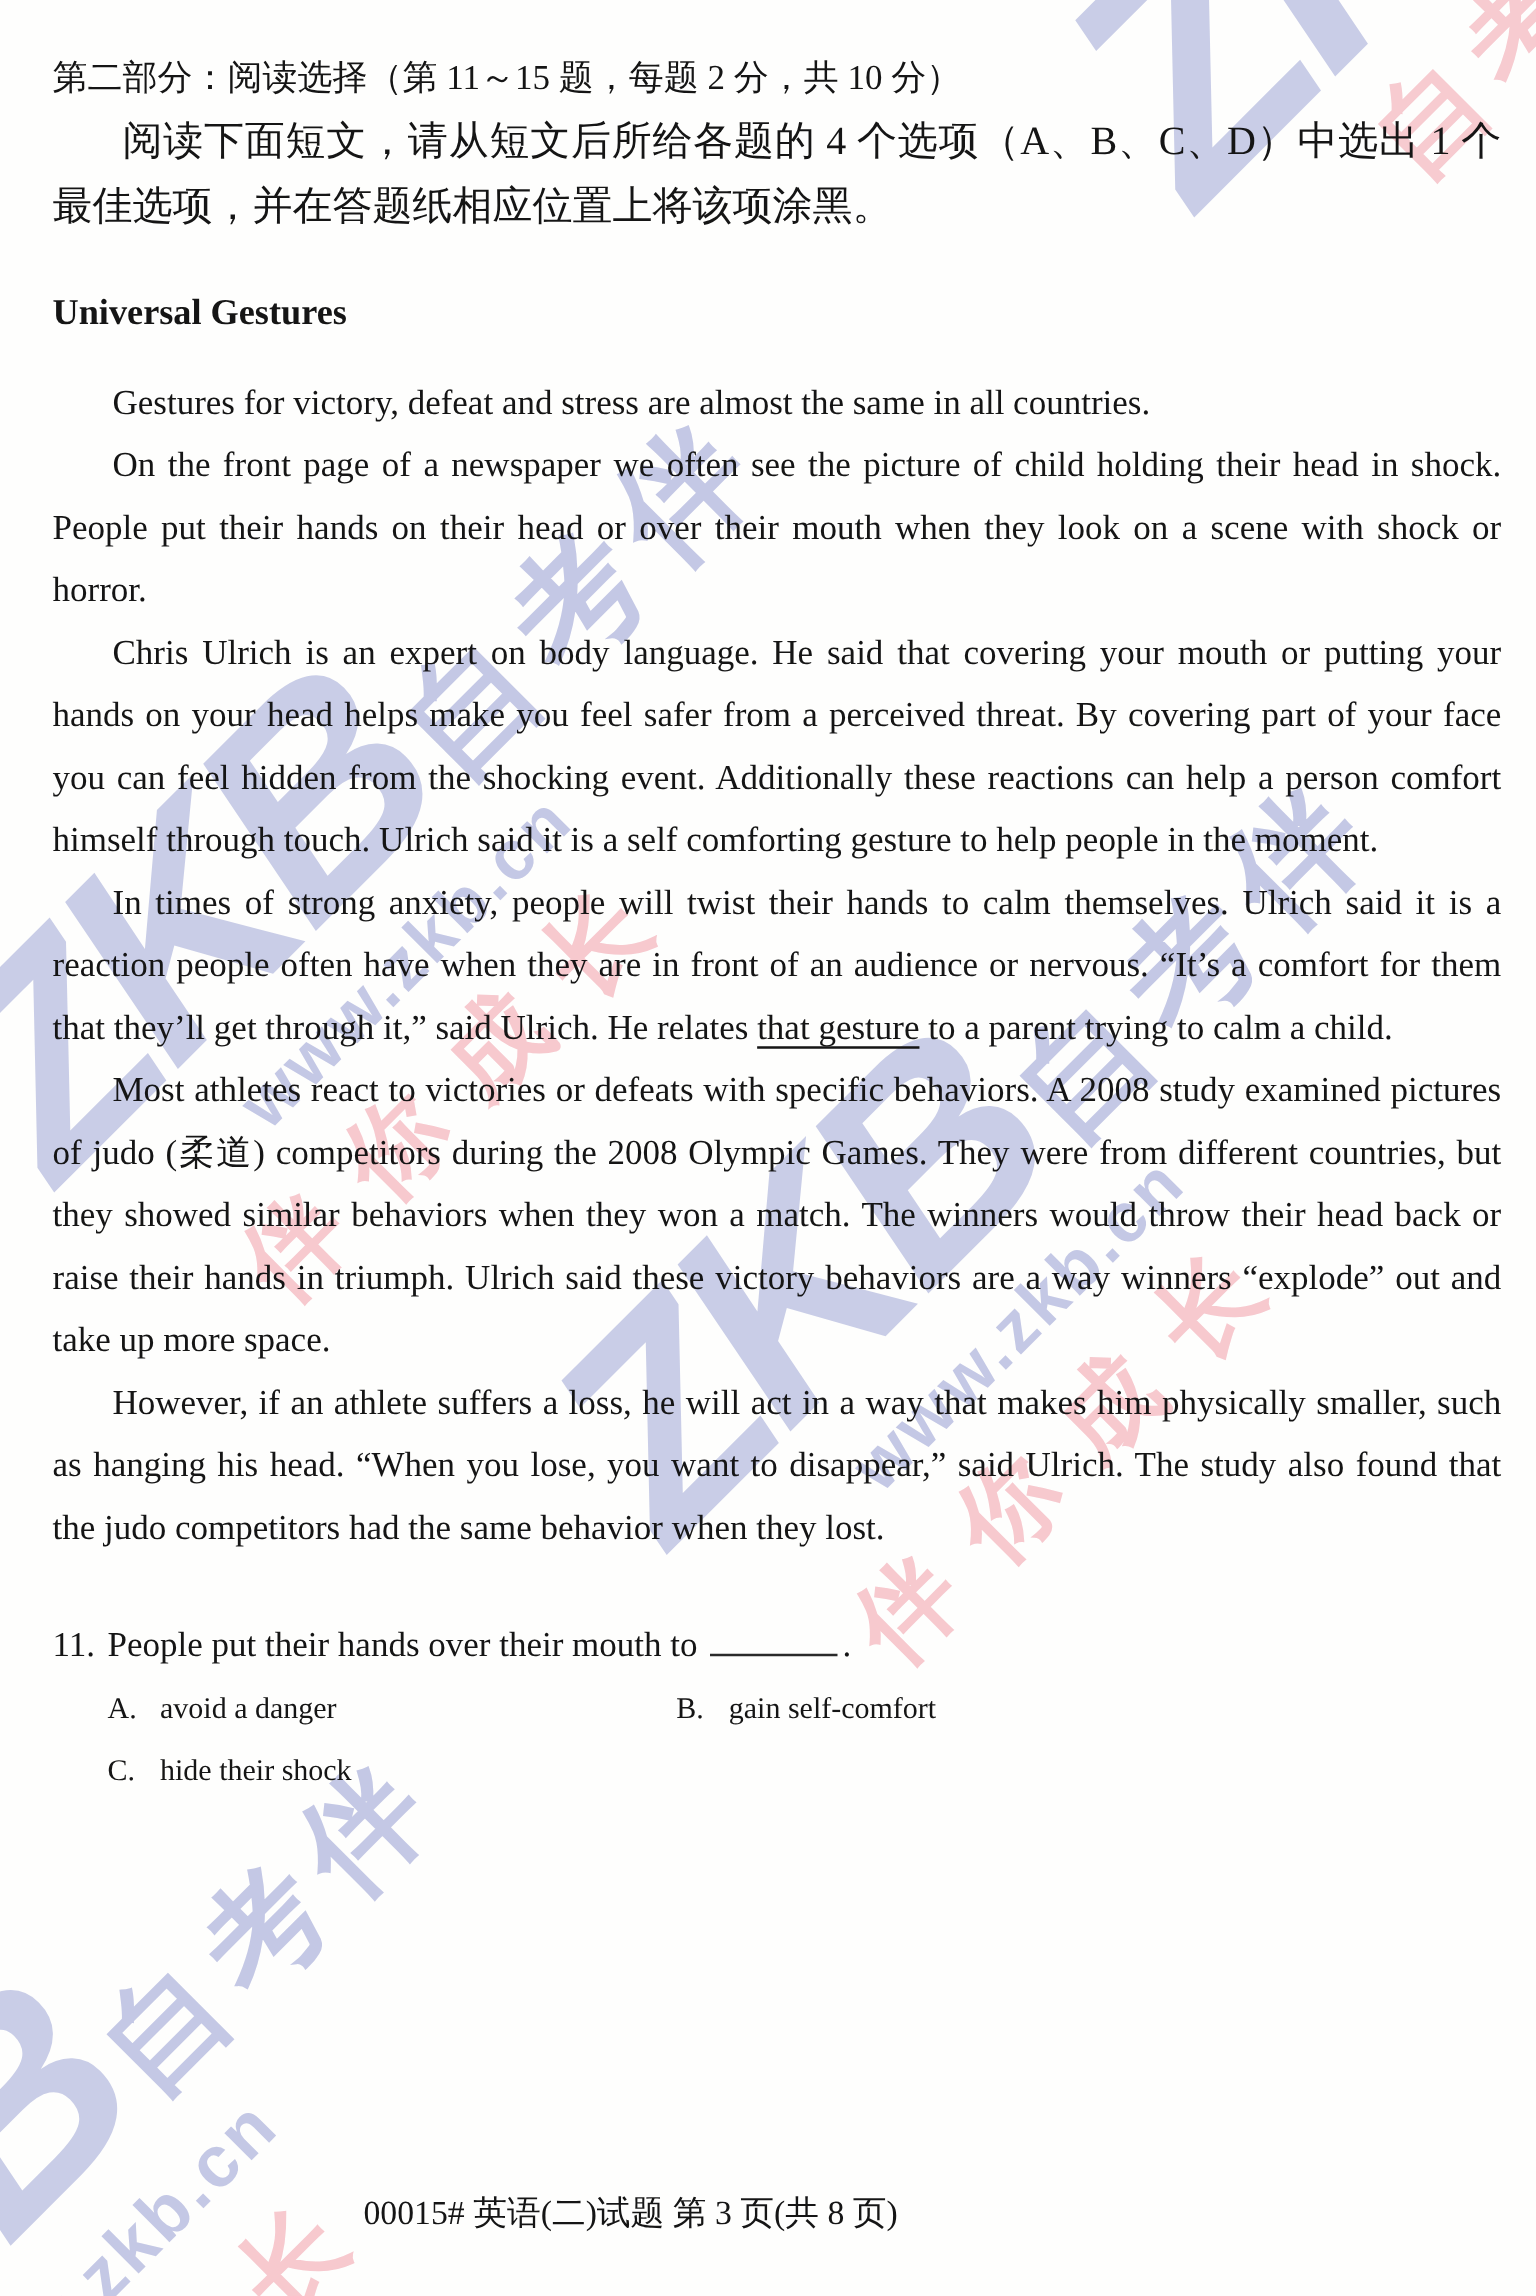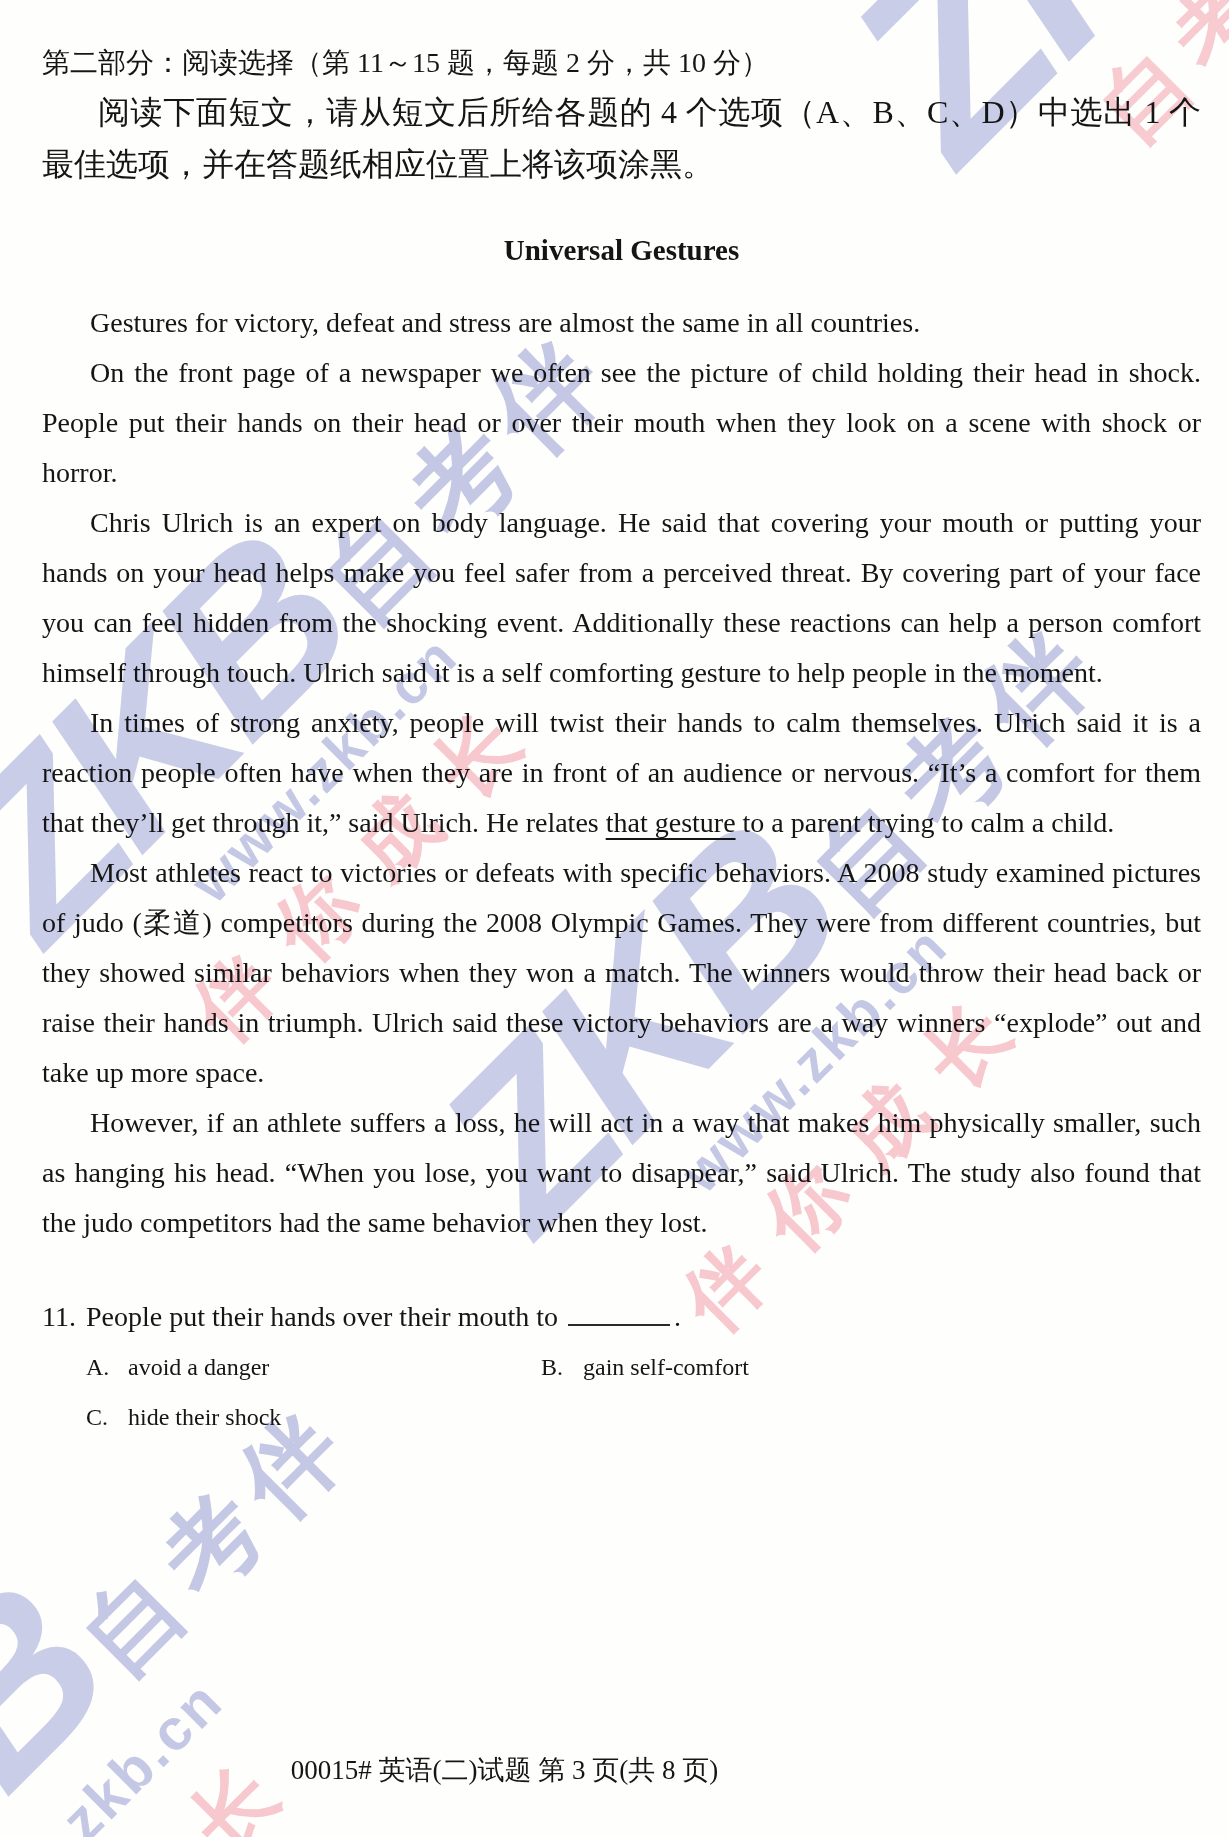--- a/index.html
+++ b/index.html
@@ -53,21 +53,21 @@
   
   .content{position:absolute;inset:0;padding:40px 28px 0 42px;}
   .section-line{
     font-size:28px;line-height:46px;font-weight:400;margin:0;
   }
   .instructions{
     font-size:32px;line-height:52px;margin:0;
     text-indent:56px;text-align:justify;
   }
   .passage-title{
-    font-size:29px;font-weight:700;text-align:center;
+    font-size:29px;font-weight:700;text-align:left;
     margin:40px 0 0 0;line-height:40px;
   }
   .passage{margin-top:28px;}
   .passage p{
     font-size:28px;line-height:50px;margin:0;
     text-indent:48px;text-align:justify;
   }
   .ul-phrase{text-decoration:underline;text-underline-offset:6px;}
 
   .questions{margin-top:44px;}

